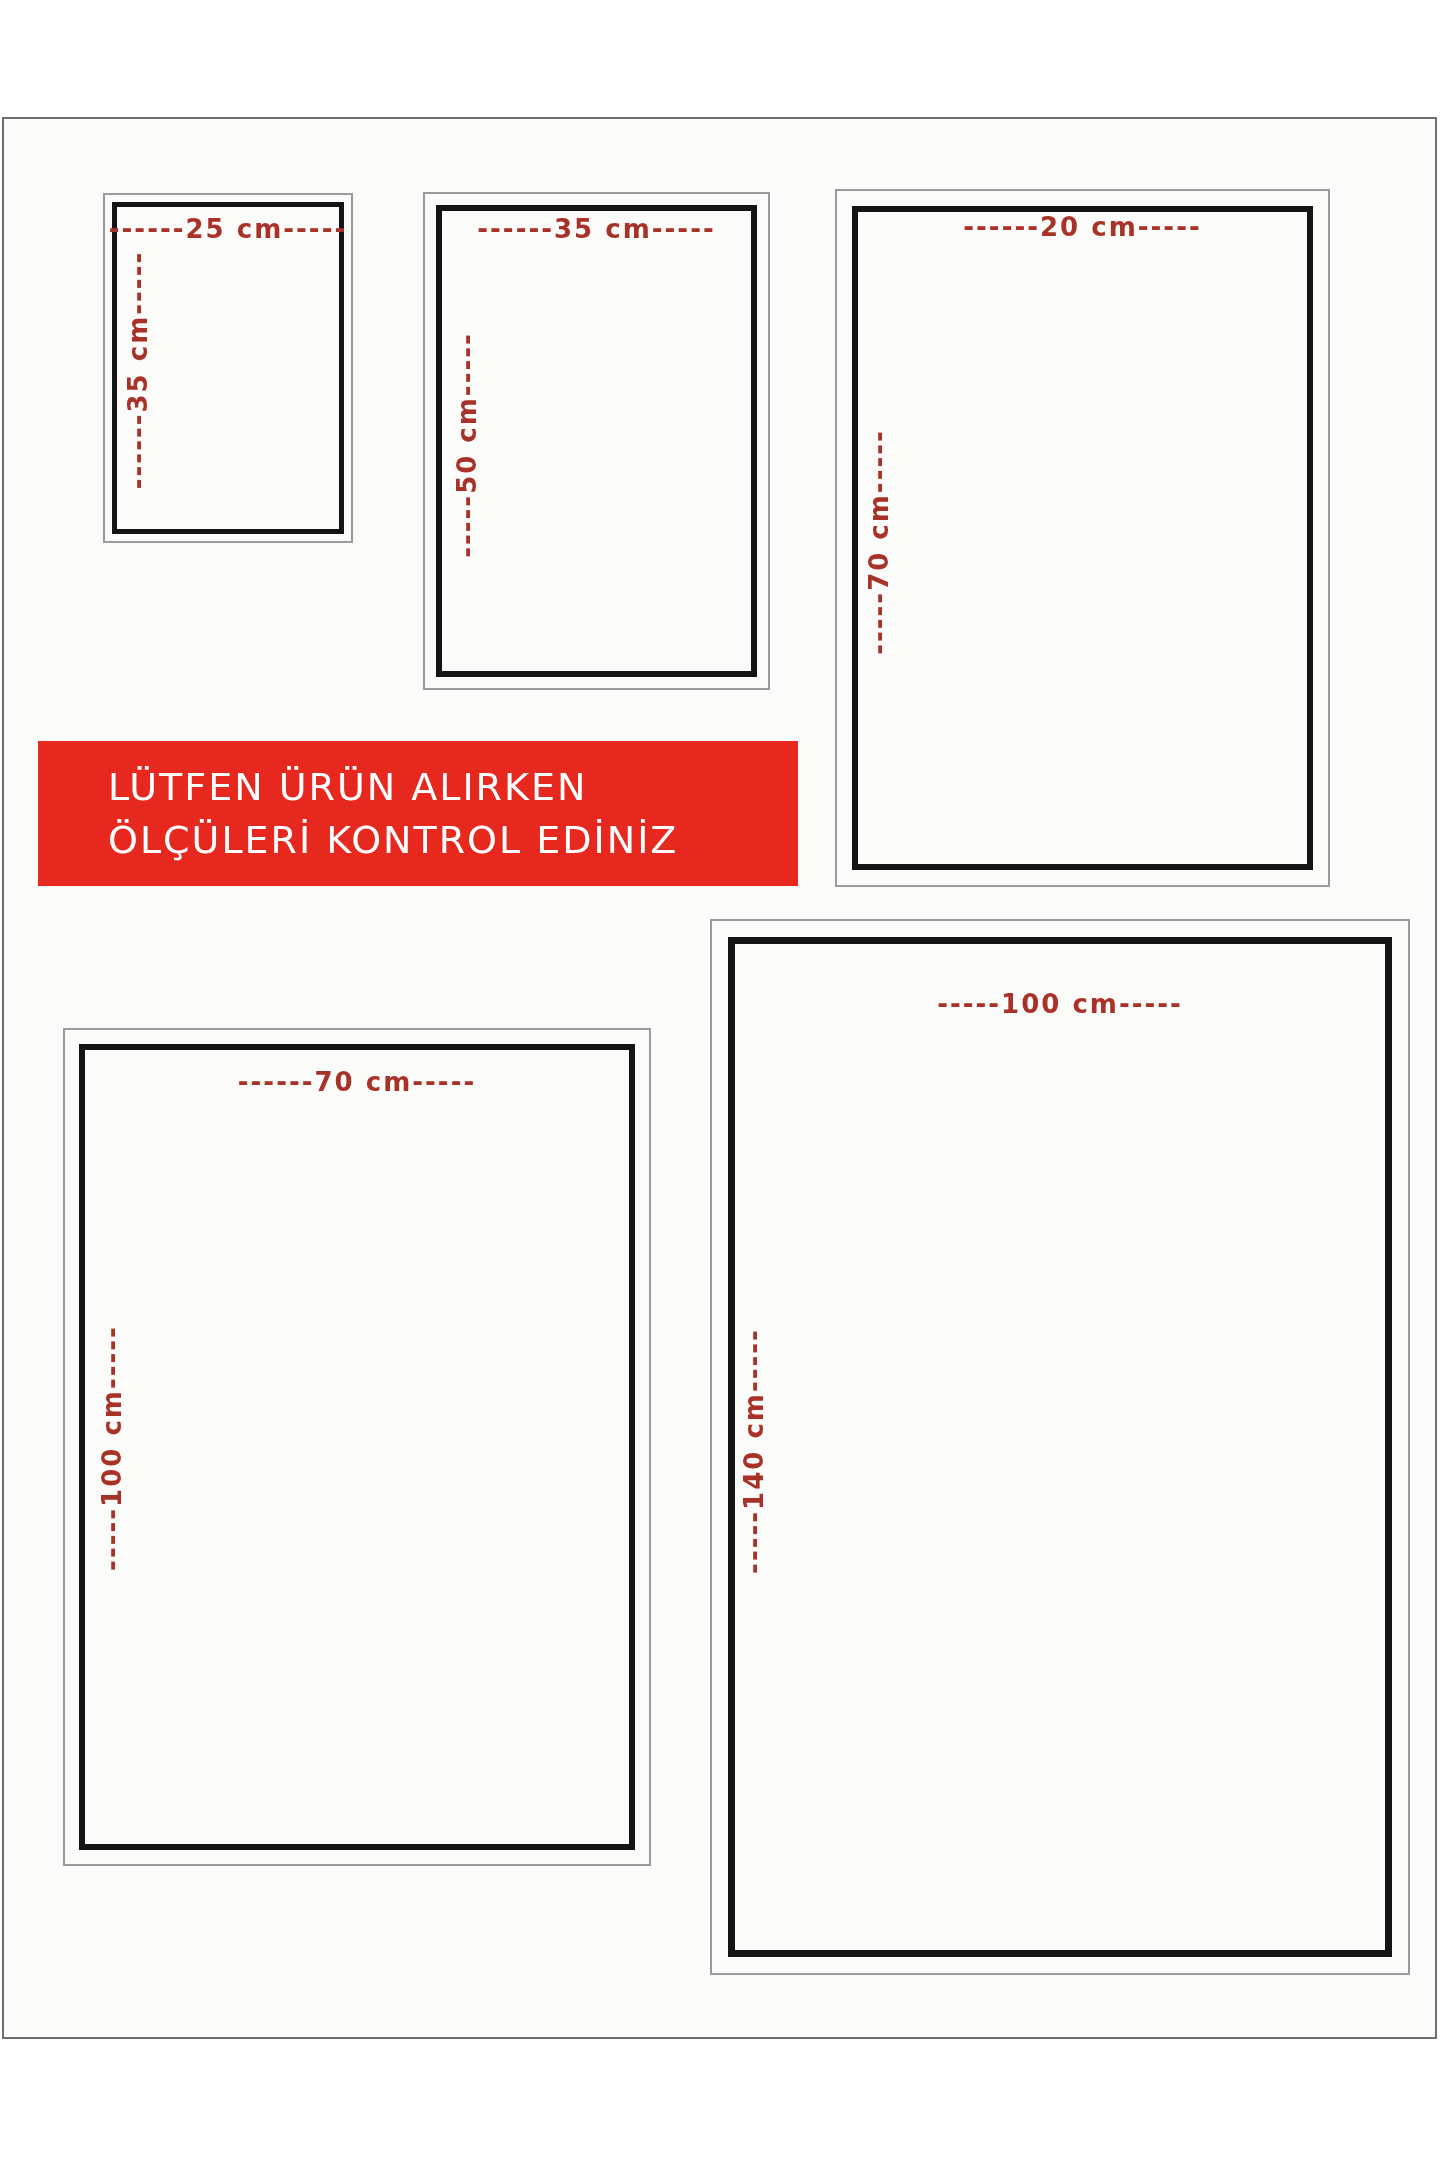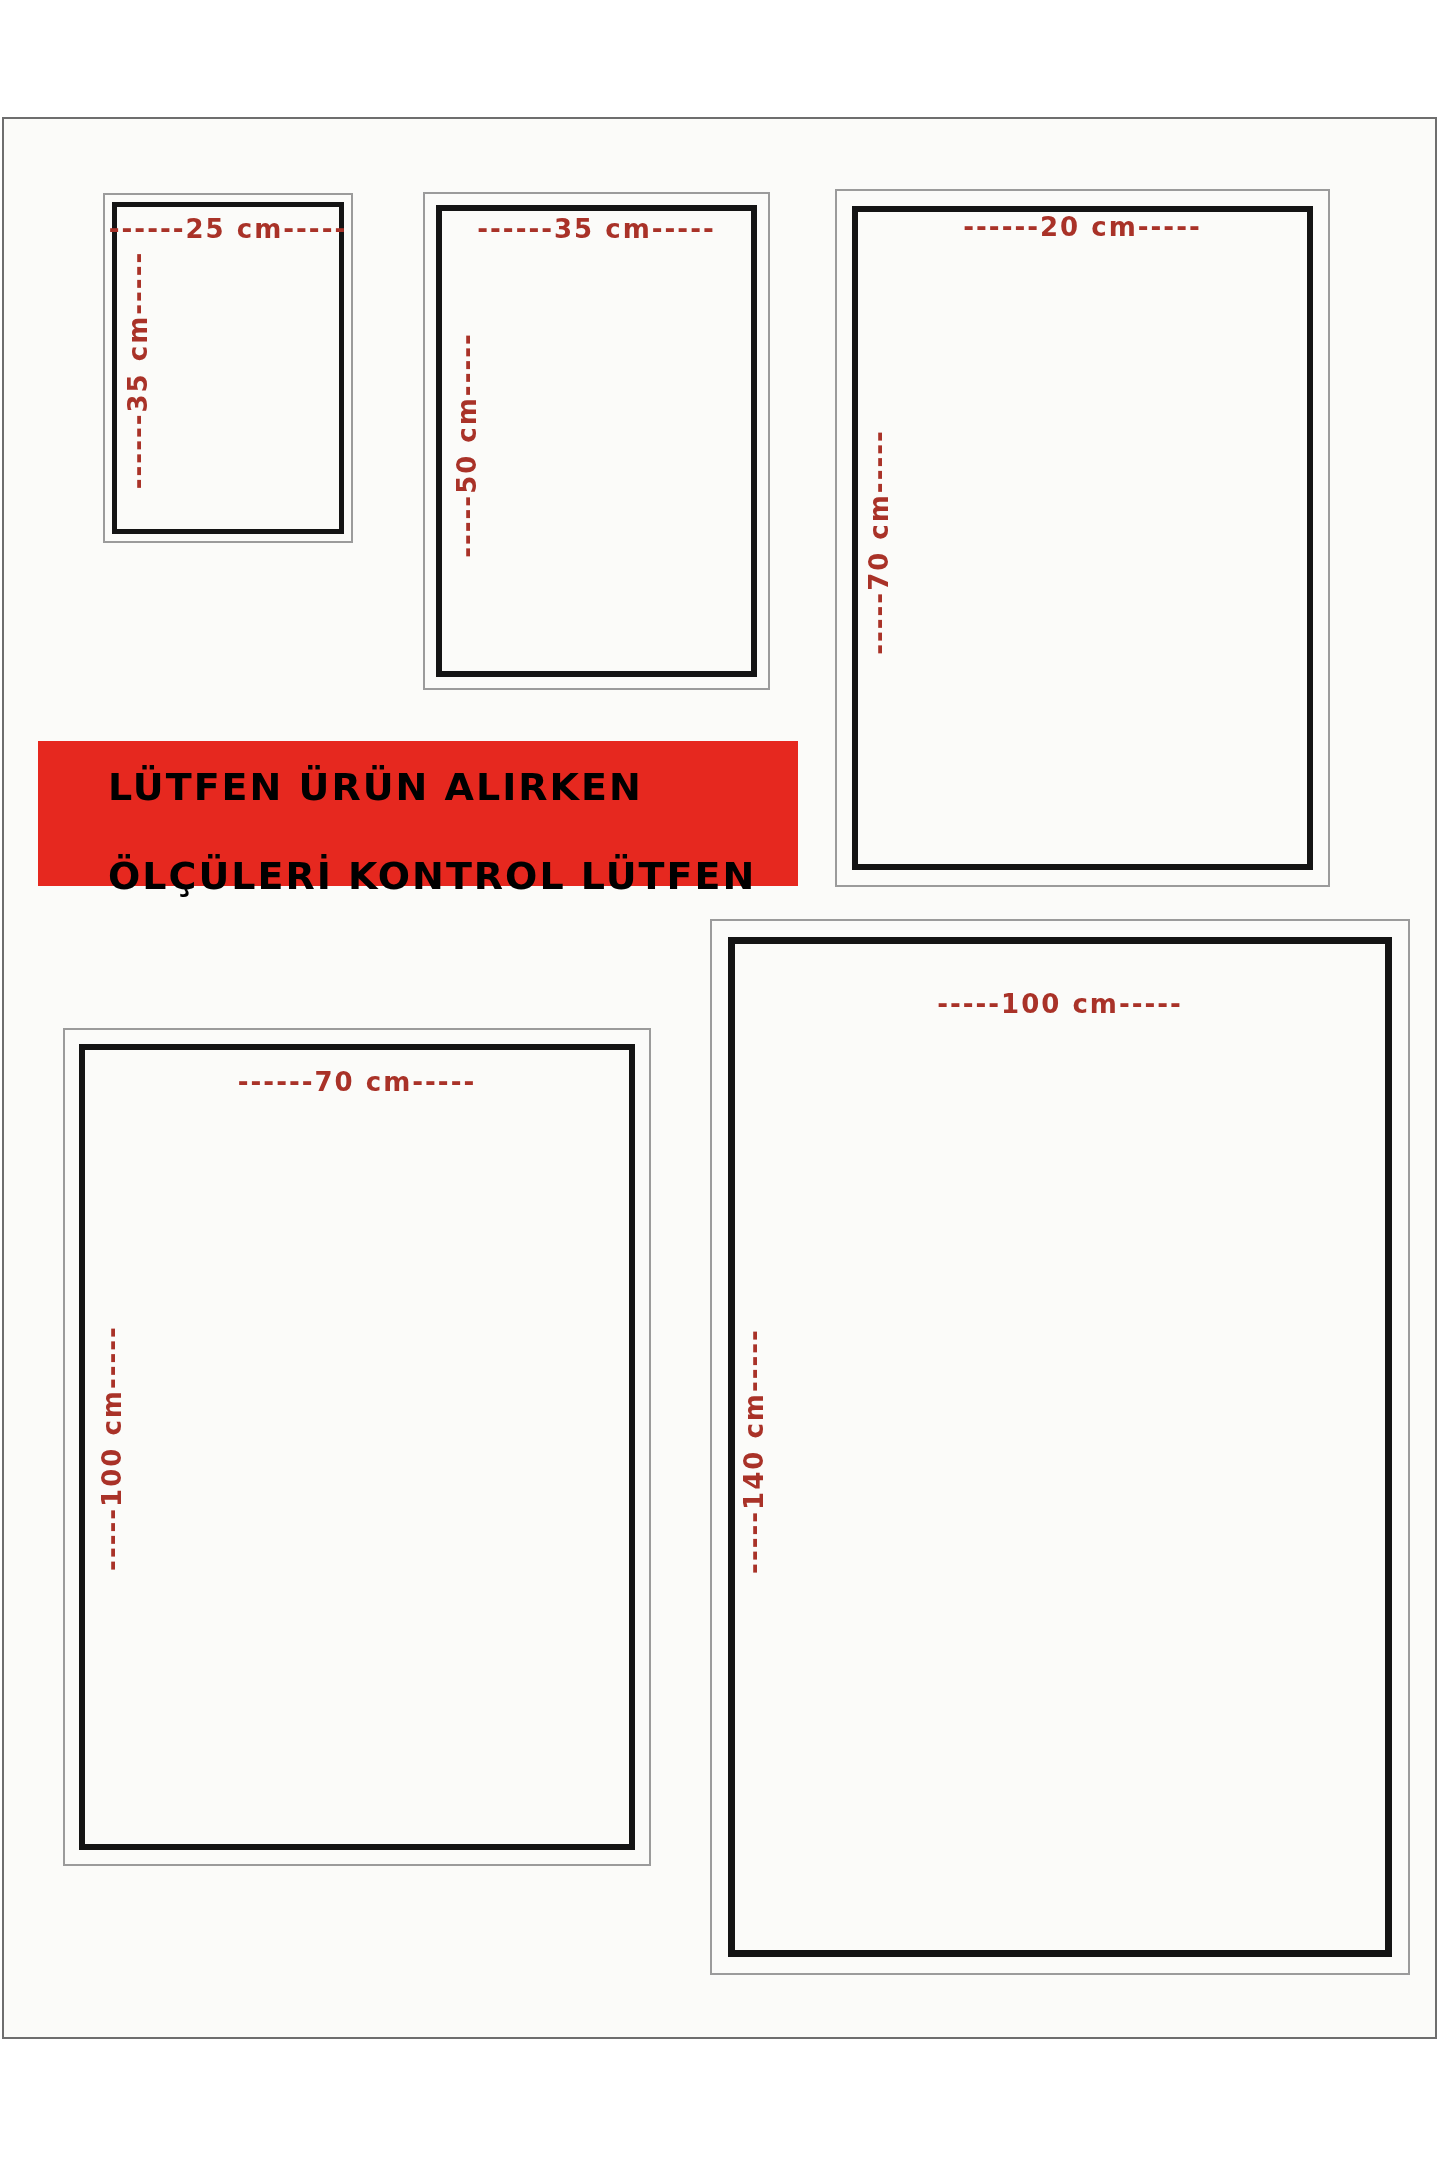--- a/index.html
+++ b/index.html
@@ -52,22 +52,22 @@
   #b5 .dim-top  { top:83px; }
   #b5 .dim-side { left:42px; top:530px; }
 
   .banner {
     position:absolute; left:38px; top:741px; width:760px; height:145px;
     background:#e6281f; box-sizing:border-box;
     display:flex; flex-direction:column; justify-content:center;
     padding-left:70px;
   }
   .banner .line {
-    color:#000000; font-weight:bold; font-size:38px; line-height:53px;
-    letter-spacing:2px; white-space:nowrap;margin-top:36px;
+    color:#ffffff; font-weight:normal; font-size:38px; line-height:53px;
+    letter-spacing:2px; white-space:nowrap;
   }
 </style>
 </head>
 <body>
 
 <div class="stage">
 
   <div class="page-frame"></div>
 
   <div class="size-box" id="b1">
@@ -83,21 +83,21 @@
   </div>
 
   <div class="size-box" id="b3">
     <div class="inner"></div>
     <span class="dim-label dim-top">------20 cm-----</span>
     <span class="dim-label dim-side">-----70 cm-----</span>
   </div>
 
   <div class="banner">
     <span class="line">LÜTFEN ÜRÜN ALIRKEN</span>
-    <span class="line">ÖLÇÜLERİ KONTROL LÜTFEN</span>
+    <span class="line">ÖLÇÜLERİ KONTROL EDİNİZ</span>
   </div>
 
   <div class="size-box" id="b4">
     <div class="inner"></div>
     <span class="dim-label dim-top">------70 cm-----</span>
     <span class="dim-label dim-side">-----100 cm-----</span>
   </div>
 
   <div class="size-box" id="b5">
     <div class="inner"></div>

